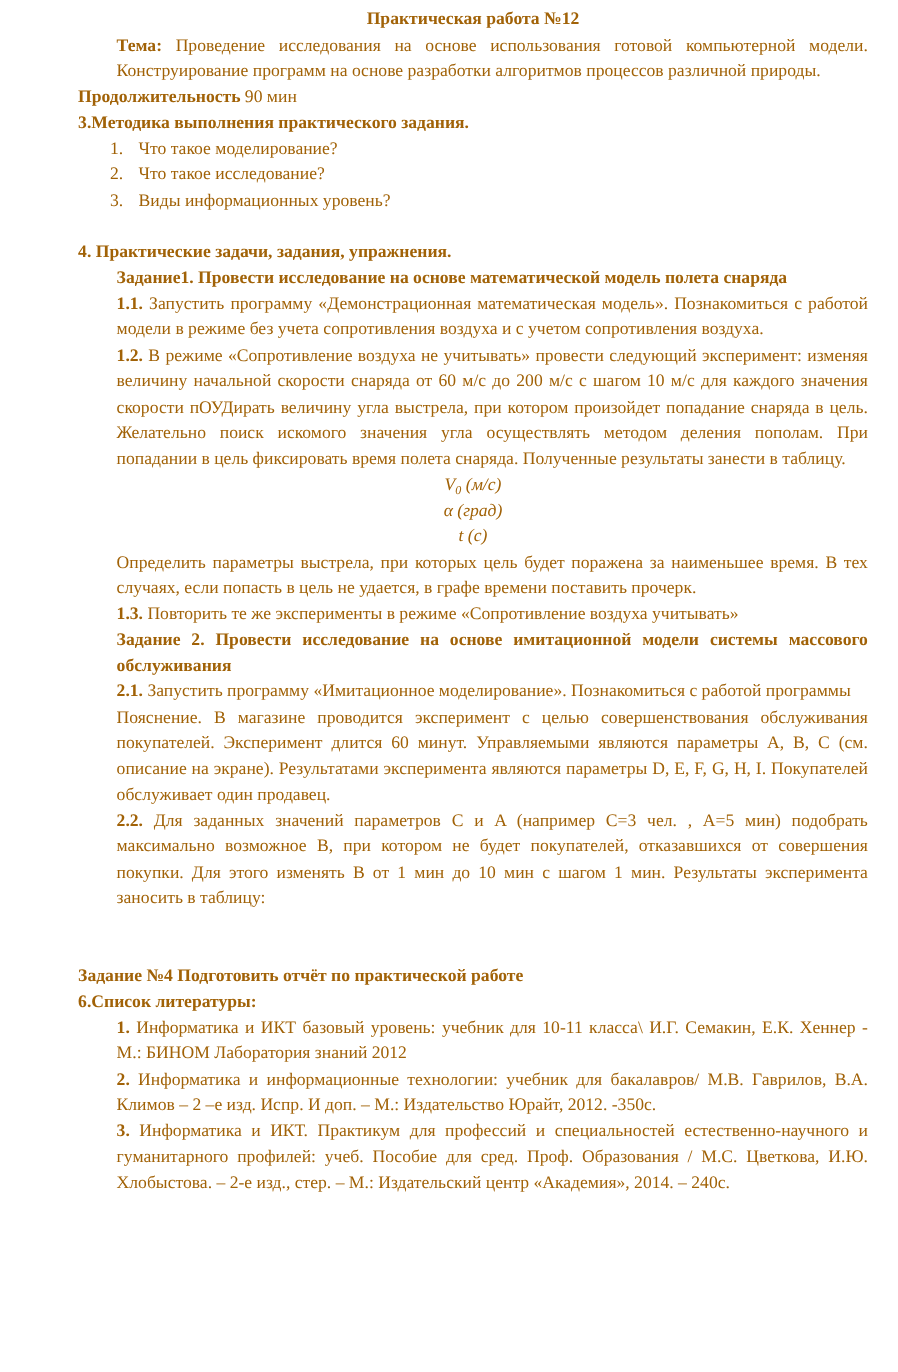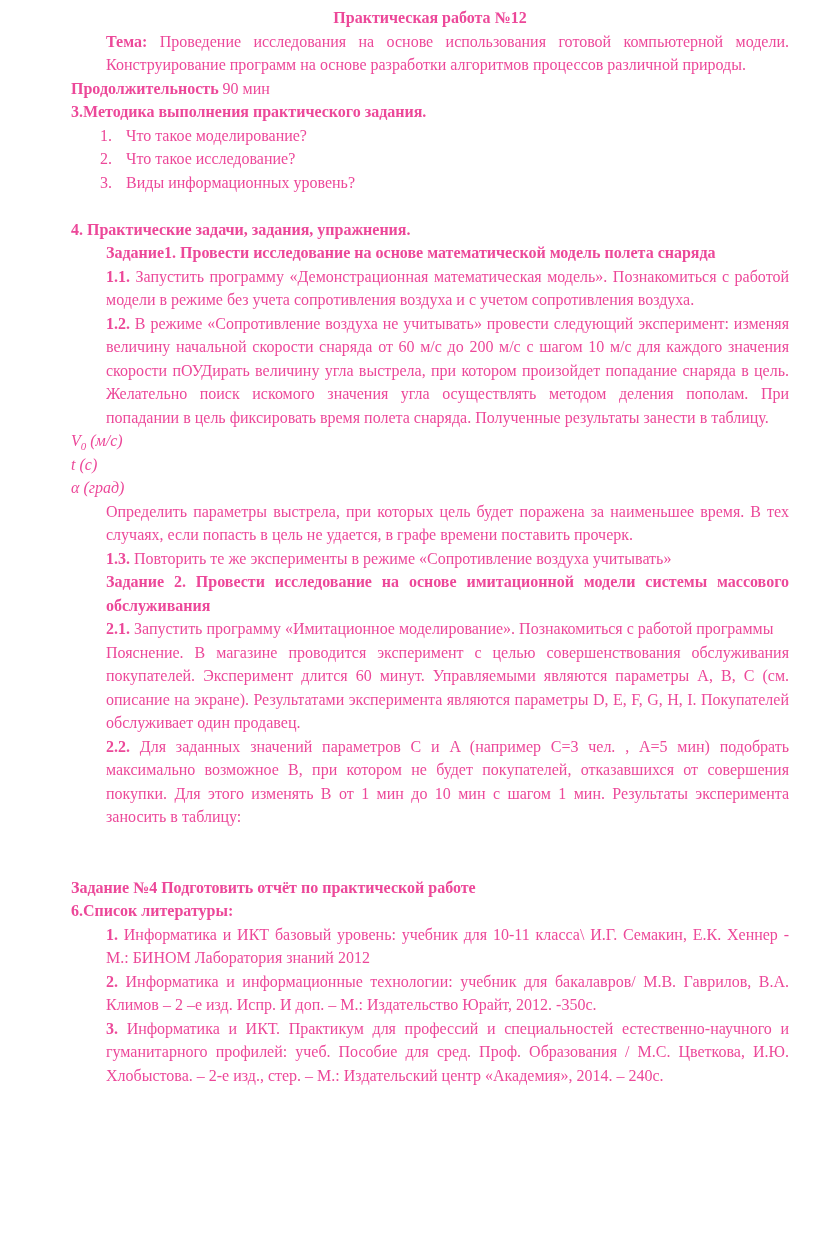--- a/index.html
+++ b/index.html
@@ -1,32 +1,32 @@
 <!DOCTYPE html>
 <html><head>
 <meta charset="utf-8">
 <style>
   * { box-sizing: border-box; }
   html, body { margin: 0; padding: 0; background: #ffffff; }
   .page {
     width: 816px;
     height: 1247px;
     background: #ffffff;
-    color: #ec4899;
+    color: #a16207;
     font-family: "Liberation Serif", "DejaVu Serif", serif;
     font-size: 16px;
     line-height: 23.5px;
     padding: 6px 27px 8px 71px;
     overflow: hidden;
   }
   p { margin: 0; }
   .bold { font-weight: bold; }
   .center { text-align: center; }
   .just { text-align: justify; margin-left: 35px; }
-  .ital { font-style: italic; }
+  .ital { font-style: italic; text-align: center; }
   .uline { }
   .qitem { padding-left: 29px; }
   .qnum { display: inline-block; min-width: 26px; }
   .blank { min-height: 23.5px; }
   sub { font-size: 11px; line-height: 0; }
 </style>
 </head>
 <body>
 
 <div class="page">
@@ -50,22 +50,22 @@
 
   <p class="bold">4. Практические задачи, задания, упражнения.</p>
 
   <p class="bold just">Задание1. Провести исследование на основе математической модель полета снаряда</p>
 
   <p class="just"><span class="bold">1.1.</span><span> Запустить программу «Демонстрационная математическая модель». Познакомиться с работой модели в режиме без учета сопротивления воздуха и с учетом сопротивления воздуха.</span></p>
 
   <p class="just"><span class="bold">1.2.</span><span> В режиме «Сопротивление воздуха не учитывать» провести следующий эксперимент: изменяя величину начальной скорости снаряда от 60 м/с до 200 м/с с шагом 10 м/с для каждого значения скорости пОУДирать величину угла выстрела, при котором произойдет попадание снаряда в цель. Желательно поиск искомого значения угла осуществлять методом деления пополам. При попадании в цель фиксировать время полета снаряда. Полученные результаты занести в таблицу.</span></p>
 
   <p class="ital"><span>V</span><sub>0</sub><span> (м/с)</span></p>
+  <p class="ital">α (град)</p>
   <p class="ital">t (с)</p>
-  <p class="ital">α (град)</p>
 
   <p class="just">Определить параметры выстрела, при которых цель будет поражена за наименьшее время. В тех случаях, если попасть в цель не удается, в графе времени поставить прочерк.</p>
 
   <p class="just"><span class="bold">1.3.</span><span> Повторить те же эксперименты в режиме «Сопротивление воздуха учитывать»</span></p>
 
   <p class="bold just">Задание 2. Провести исследование на основе имитационной модели системы массового обслуживания</p>
 
   <p class="just"><span class="bold">2.1.</span><span> Запустить программу «Имитационное моделирование». Познакомиться с работой программы</span></p>
 
   <p class="just"><span class="uline">Пояснение.</span><span> В магазине проводится эксперимент с целью совершенствования обслуживания покупателей. Эксперимент длится 60 минут. Управляемыми являются параметры A, B, C (см. описание на экране). Результатами эксперимента являются параметры D, E, F, G, H, I. Покупателей обслуживает один продавец.</span></p>

